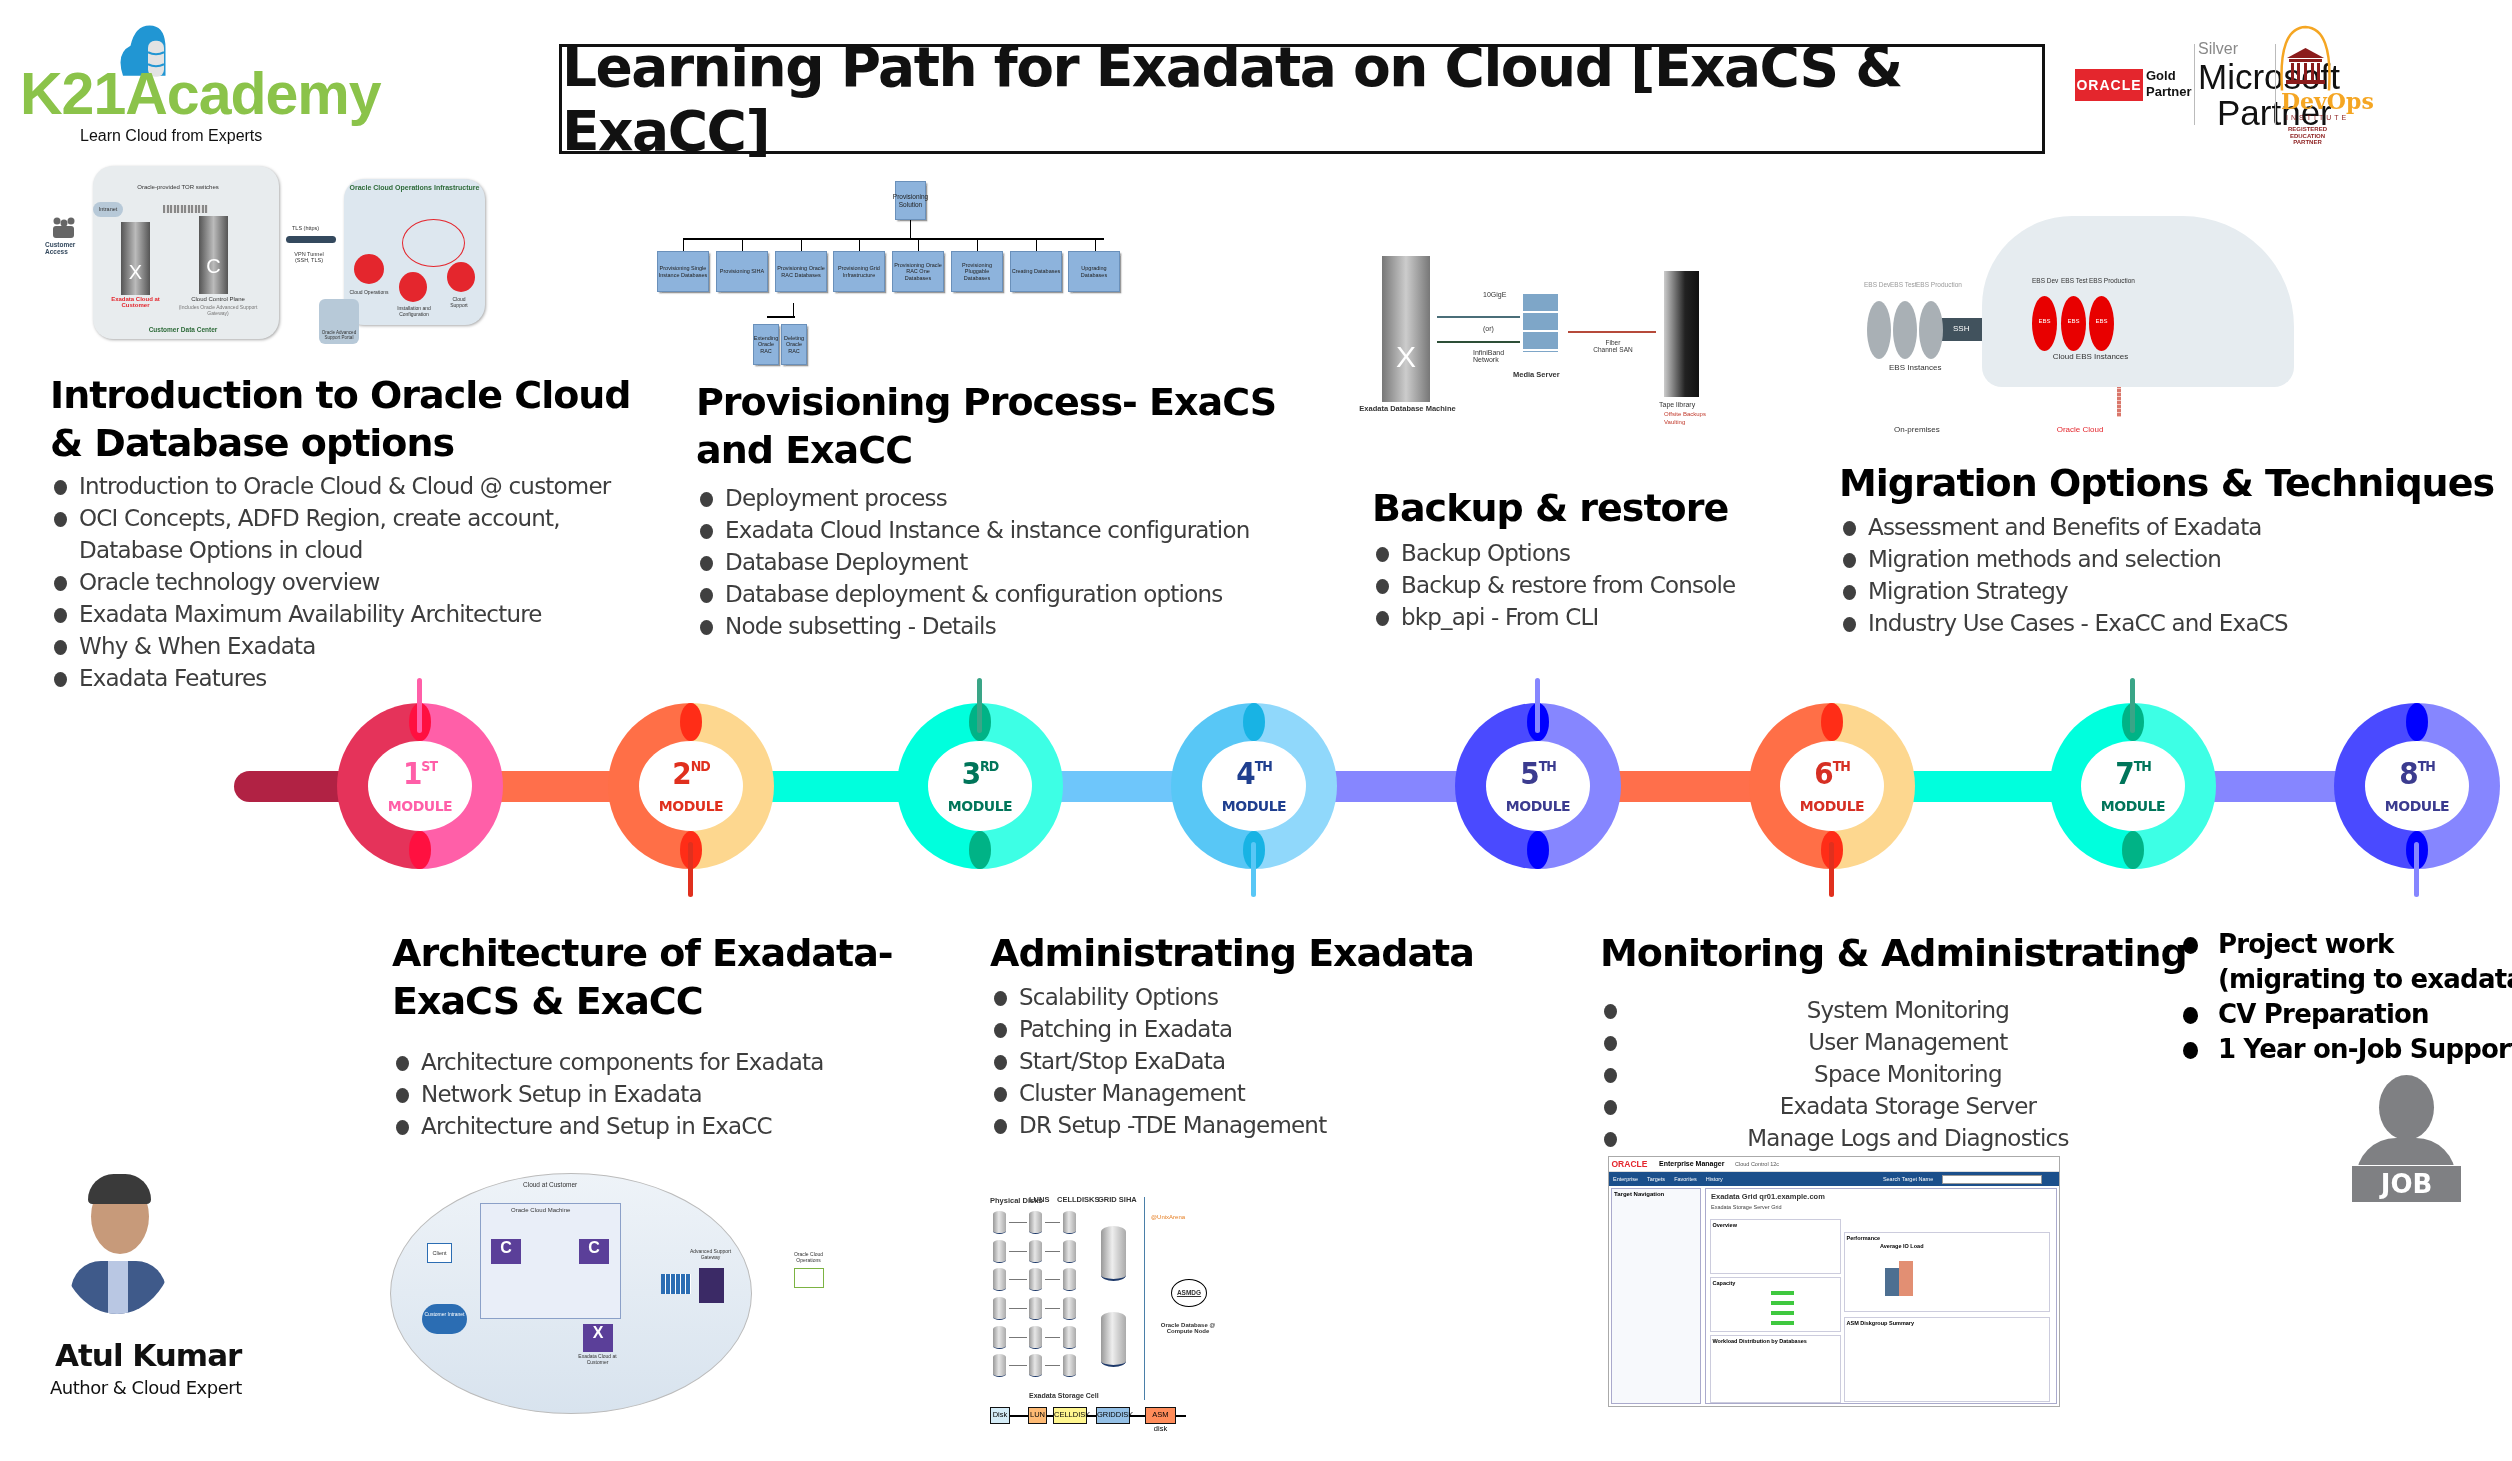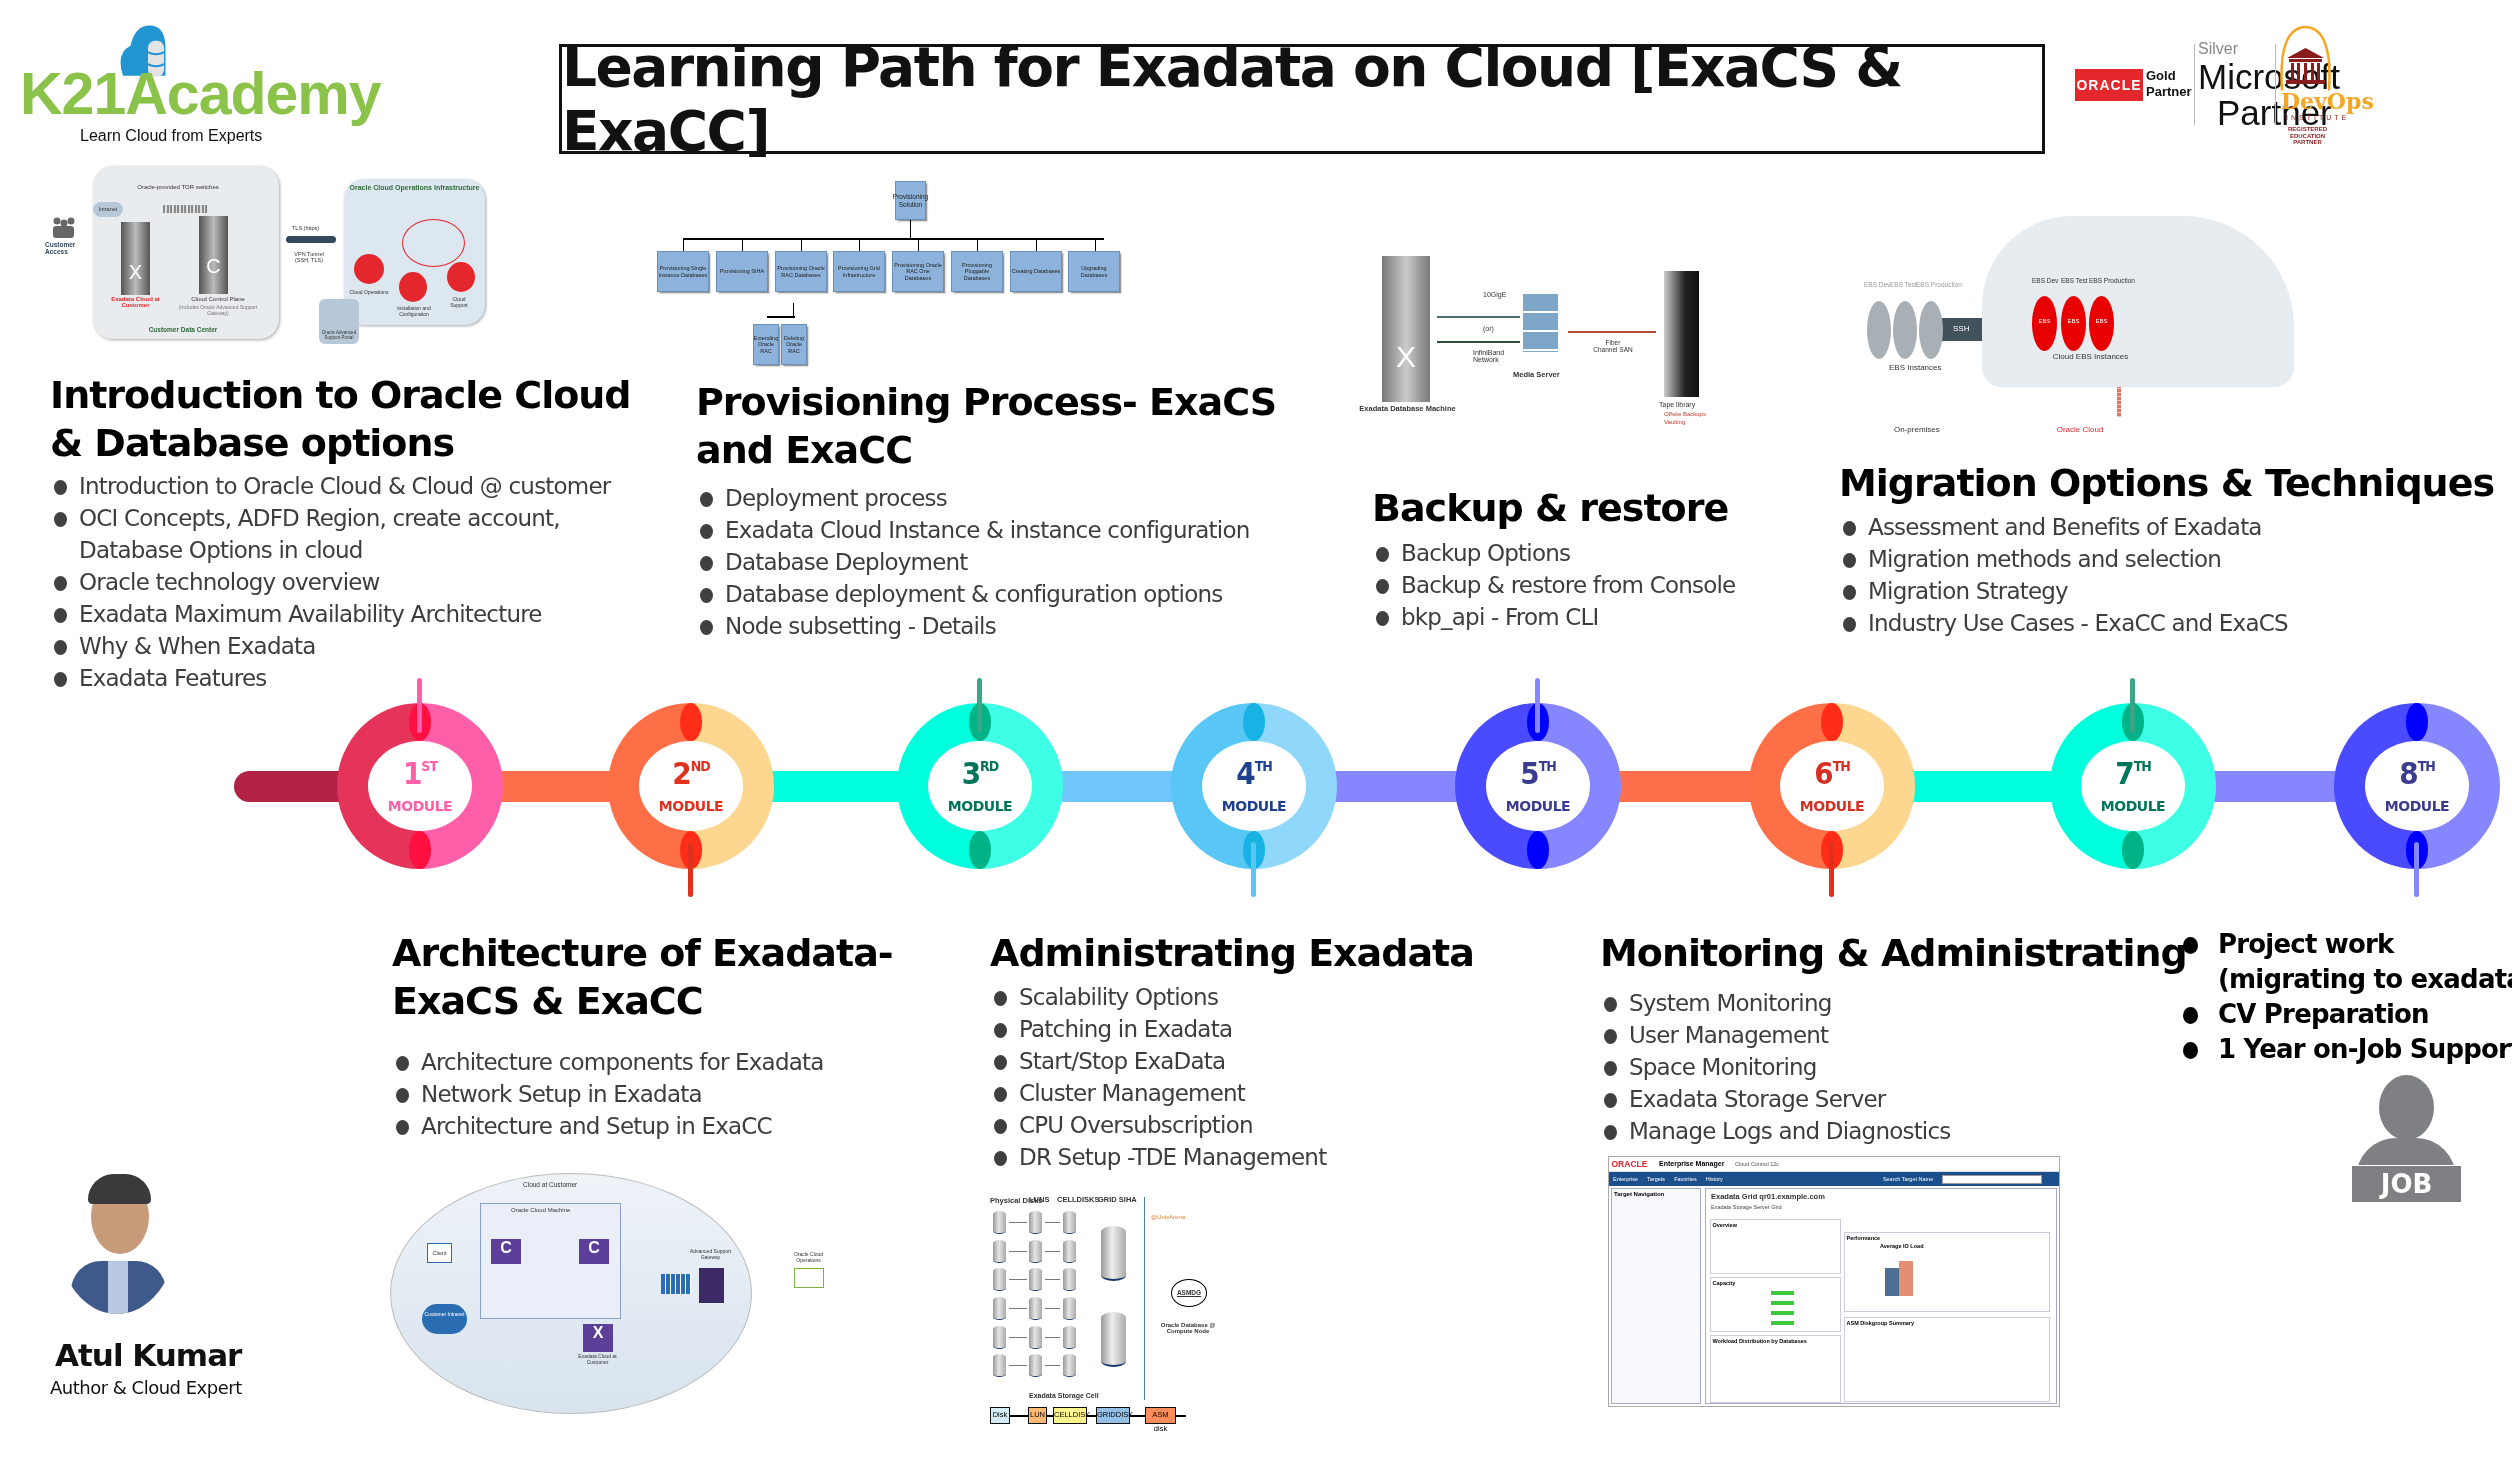--- a/index.html
+++ b/index.html
@@ -377,28 +377,27 @@
   </ul>
 </div>
 
 <div class="abs" style="left:990px; top:930px;">
   <div class="sec-title">Administrating Exadata</div>
   <ul class="bullets" style="margin-top:3px;">
     <li>Scalability Options</li>
     <li>Patching in Exadata</li>
     <li>Start/Stop ExaData</li>
     <li>Cluster Management</li>
-    <li>CPU Oversubscription</li>
     <li>DR Setup -TDE Management</li>
   </ul>
 </div>
 
 <div class="abs" style="left:1600px; top:930px;">
   <div class="sec-title">Monitoring &amp; Administrating</div>
-  <ul class="bullets" style="margin-top:9px;">
+  <ul class="bullets" style="margin-top:16px;text-align:center;">
     <li>System Monitoring</li>
     <li>User Management</li>
     <li>Space Monitoring</li>
     <li>Exadata Storage Server</li>
     <li>Manage Logs and Diagnostics</li>
   </ul>
 </div>
 
 <div class="abs" style="left:2178px; top:927px;">
   <ul class="bullets bold-bullets">

